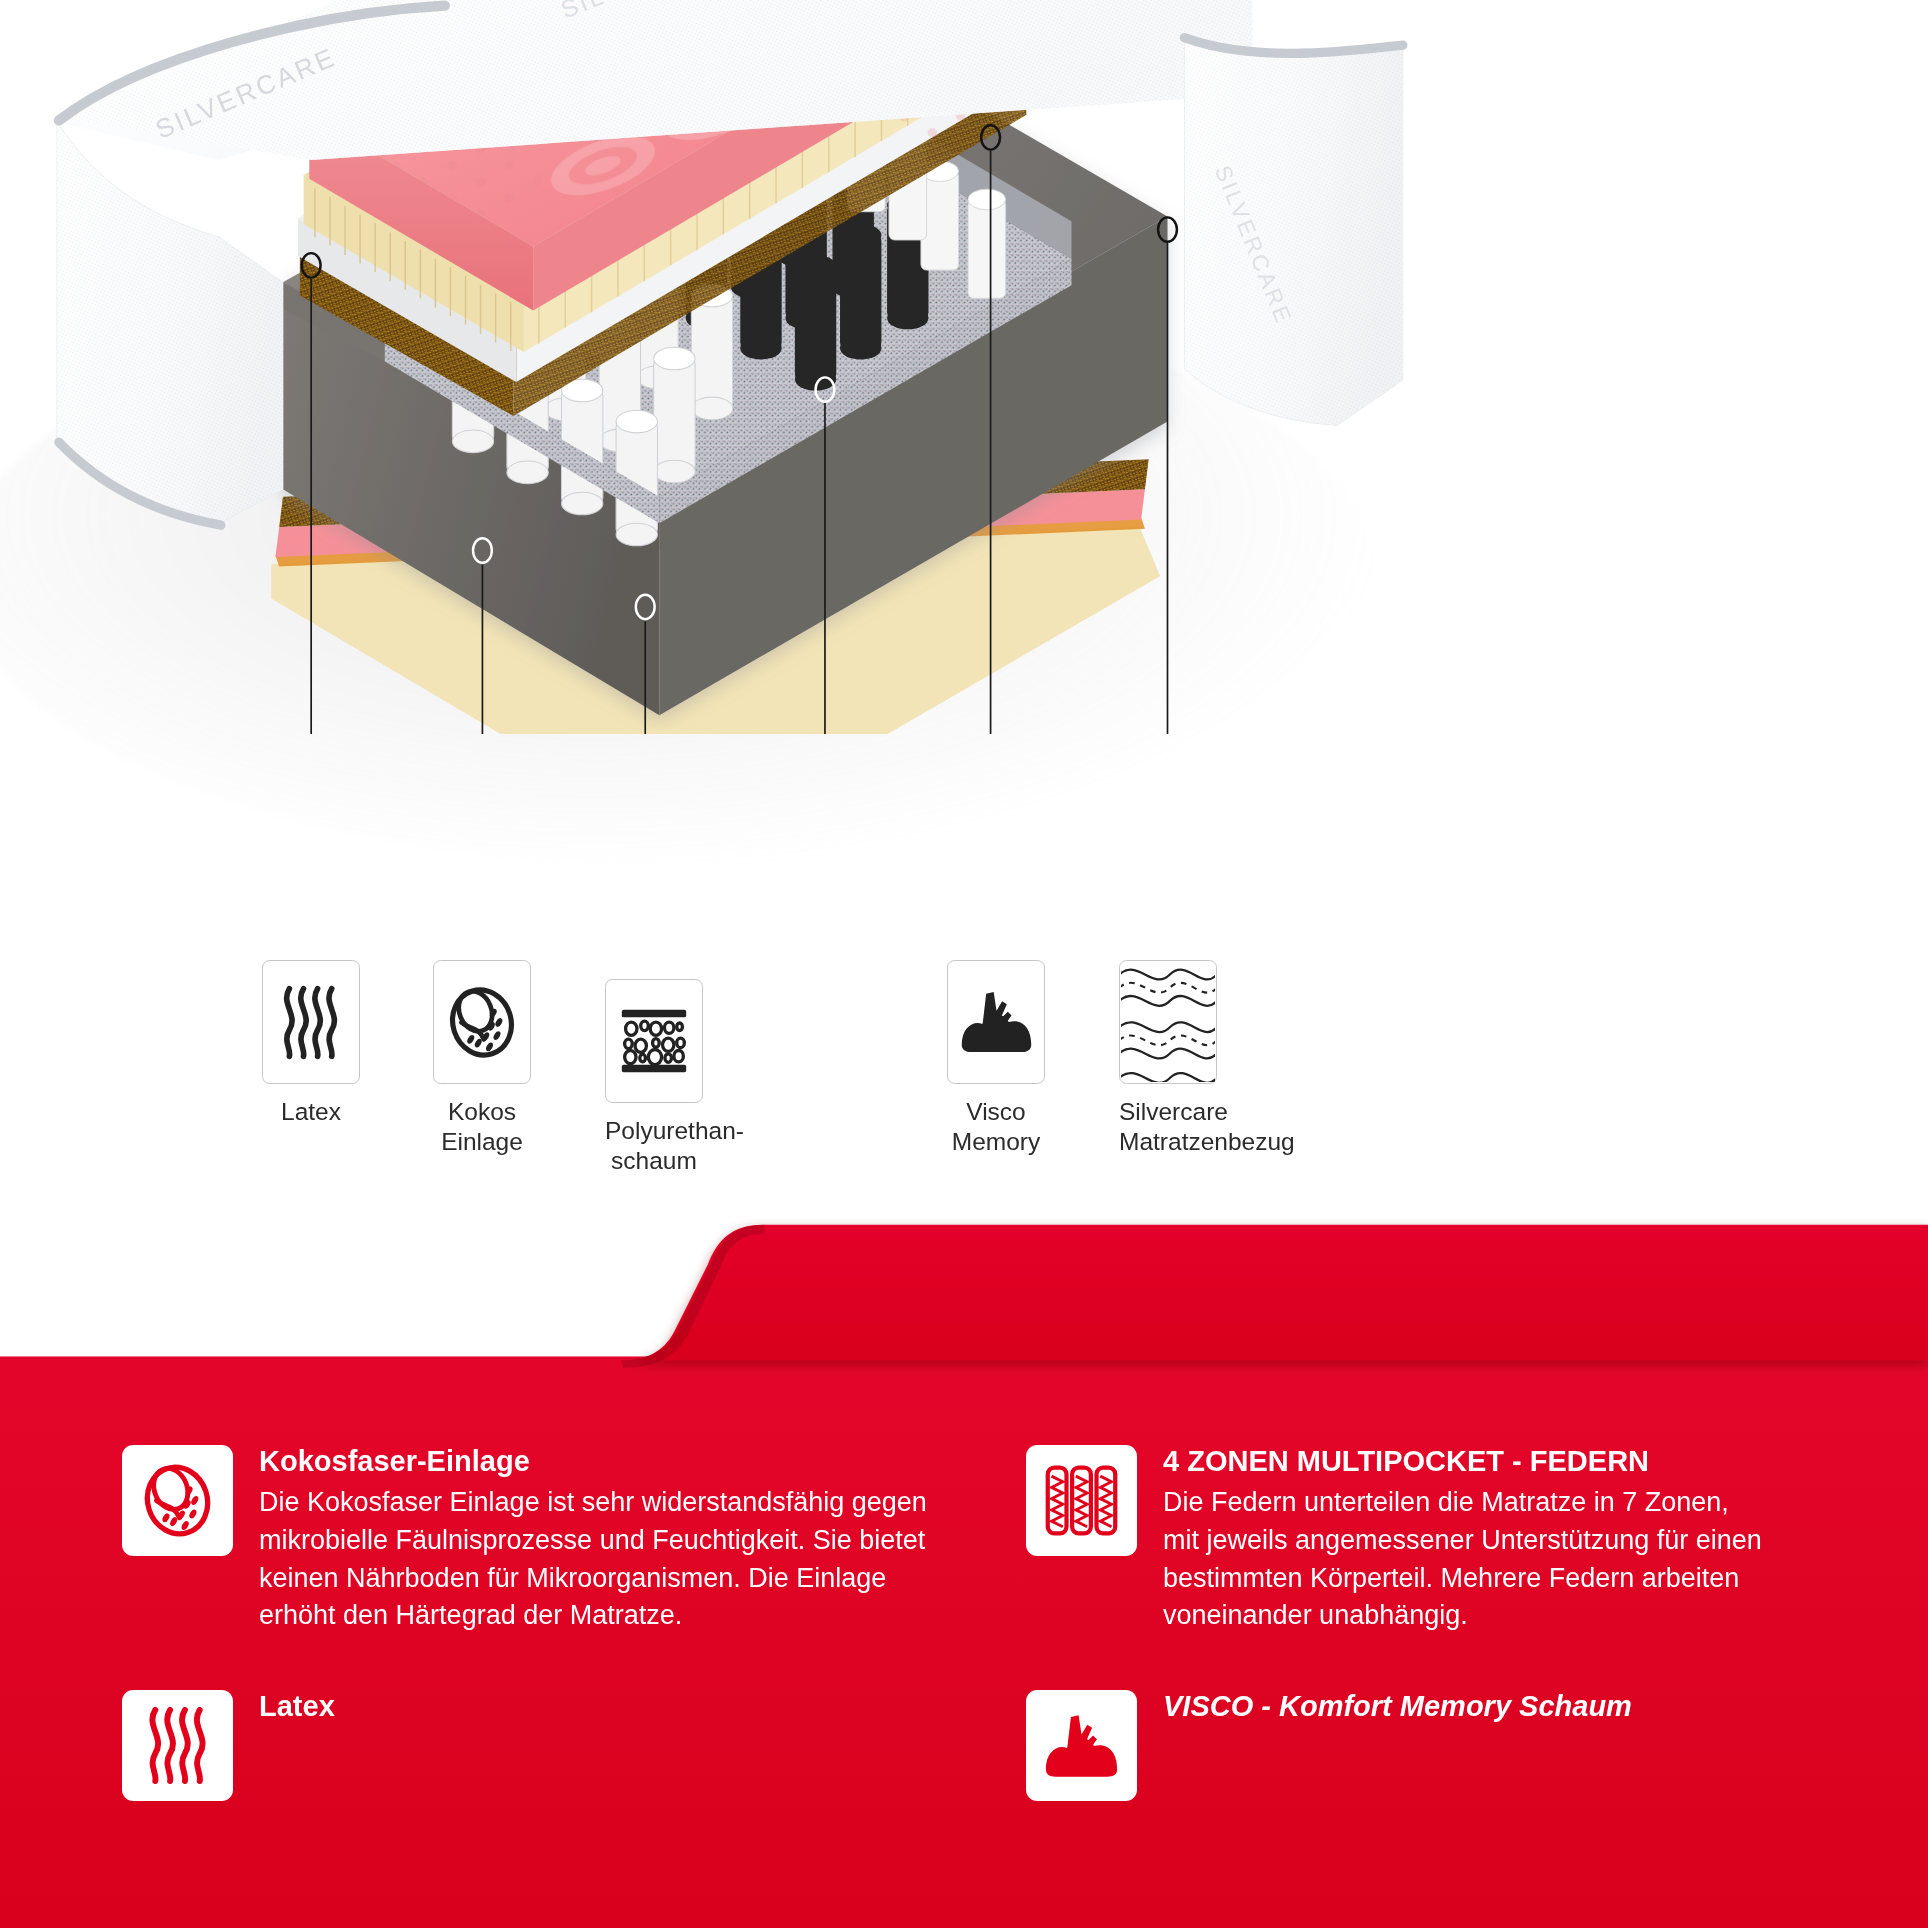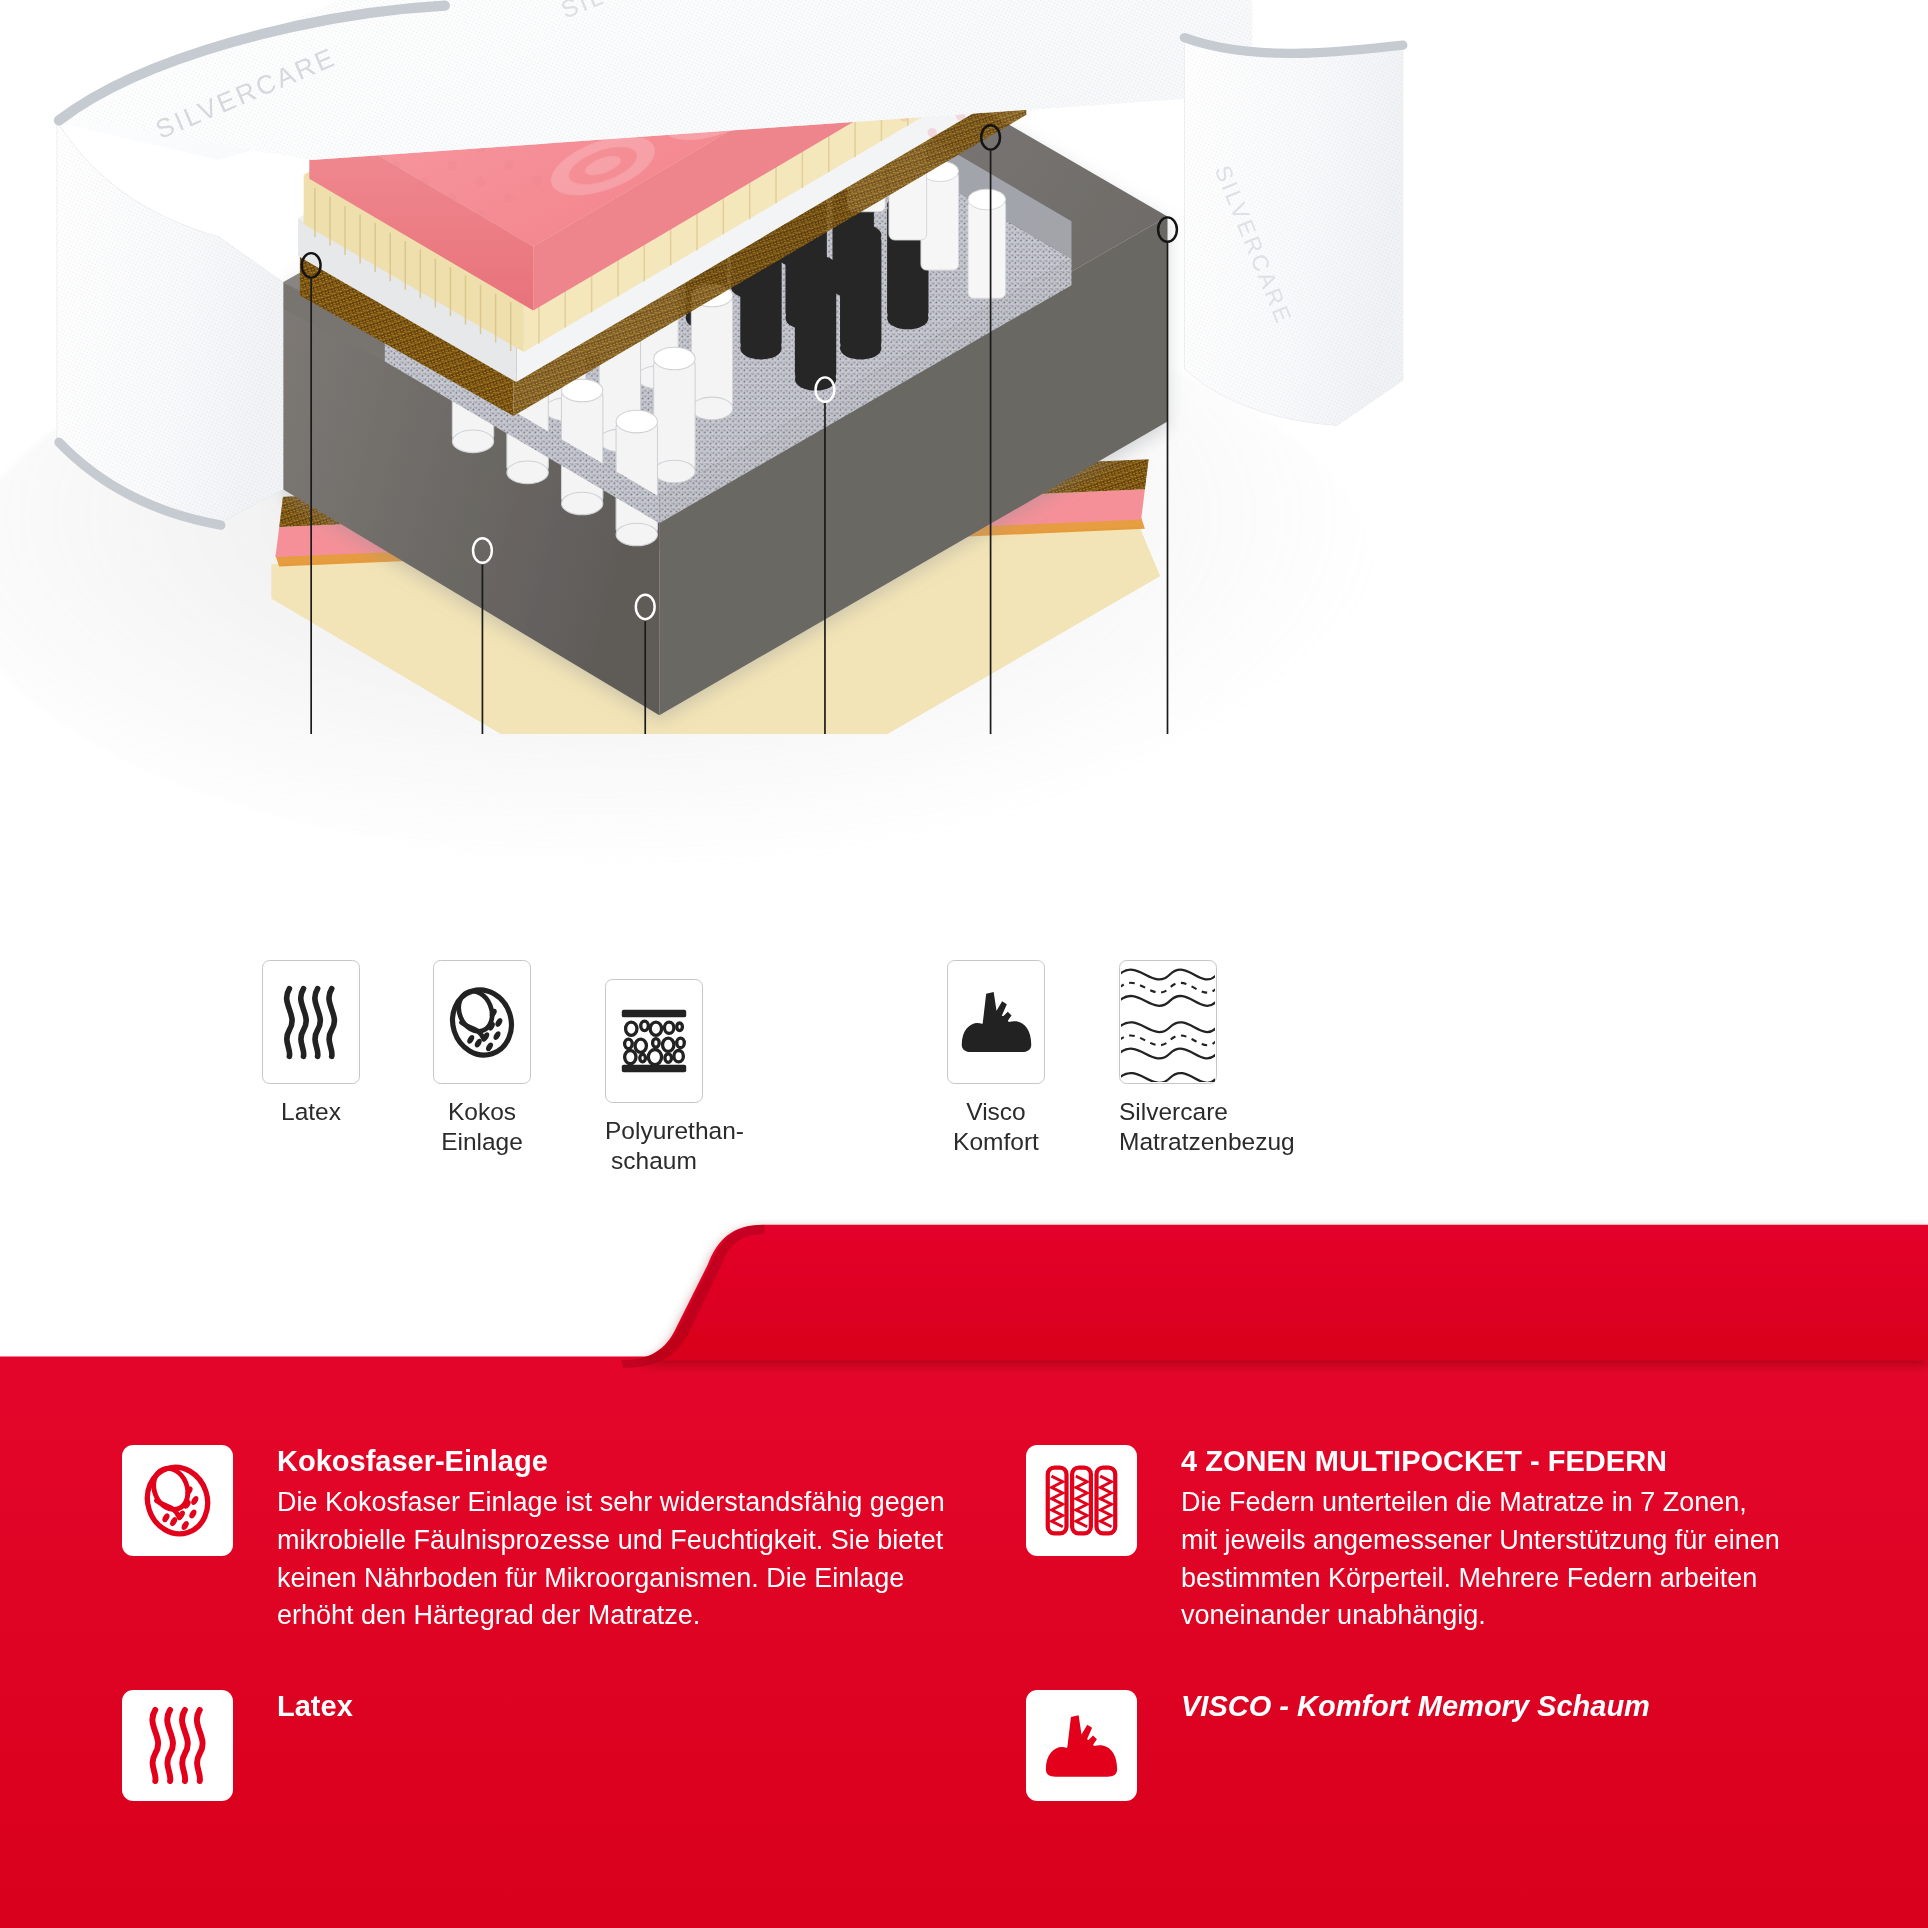--- a/index.html
+++ b/index.html
@@ -30,21 +30,21 @@
   }
   .icon-label {
     margin-top:13px; font-size:24.5px; color:#2b2b2b; line-height:1.22;
     font-family:"Liberation Sans", sans-serif; white-space:pre-line;
   }
 
   
   #red-panel { position:absolute; left:0; top:1219px; width:1928px; height:709px; }
   #red-shape { position:absolute; inset:0; }
 
-  .feat { position:absolute; display:flex; gap:44px; }
+  .feat { position:absolute; display:flex; gap:26px; }
   .feat-icon {
     flex:0 0 auto; width:111px; height:111px; border-radius:11.3px; background:#fff;
     display:flex; align-items:center; justify-content:center;
   }
   .feat-body { color:#fff; }
   .feat-title {
     font-size:29px; font-weight:bold; margin-bottom:5.6px; line-height:1.15;
     font-family:"Liberation Sans", sans-serif;
   }
   .feat-text {
@@ -511,21 +511,21 @@
     </div>
 
 
     <div class="icon-item" style="left:947px; width:98px;">
       <div class="icon-box">
         <svg width="77" height="68" viewBox="0 0 82 72">
           <path d="M4 60 C4 42 16 34 26 38 C32 26 48 24 54 36 C68 32 78 42 78 60 C78 66 74 68 68 68 L14 68 C8 68 4 66 4 60 Z" fill="#222"></path>
           <path d="M30 6 L38 4 L41 24 L47 14 L52 17 L45 33 L53 25 L57 29 L45 46 L33 50 L26 40 Z" fill="#222"></path>
         </svg>
       </div>
-      <div class="icon-label">Visco Komfort</div>
+      <div class="icon-label">Visco Memory</div>
     </div>
 
     <div class="icon-item" style="left:1119px; width:98px;">
       <div class="icon-box">
         <svg width="94" height="119" viewBox="0 0 100 126">
           <g fill="none" stroke="#222" stroke-width="2.4">
             <path d="M-2 12 C18 -6 34 30 52 12 C70 -6 86 30 102 12"></path>
             <path d="M-2 40 C18 22 34 58 52 40 C70 22 86 58 102 40"></path>
             <path d="M-2 68 C18 50 34 86 52 68 C70 50 86 86 102 68"></path>
             <path d="M-2 96 C18 78 34 114 52 96 C70 78 86 114 102 96"></path>

